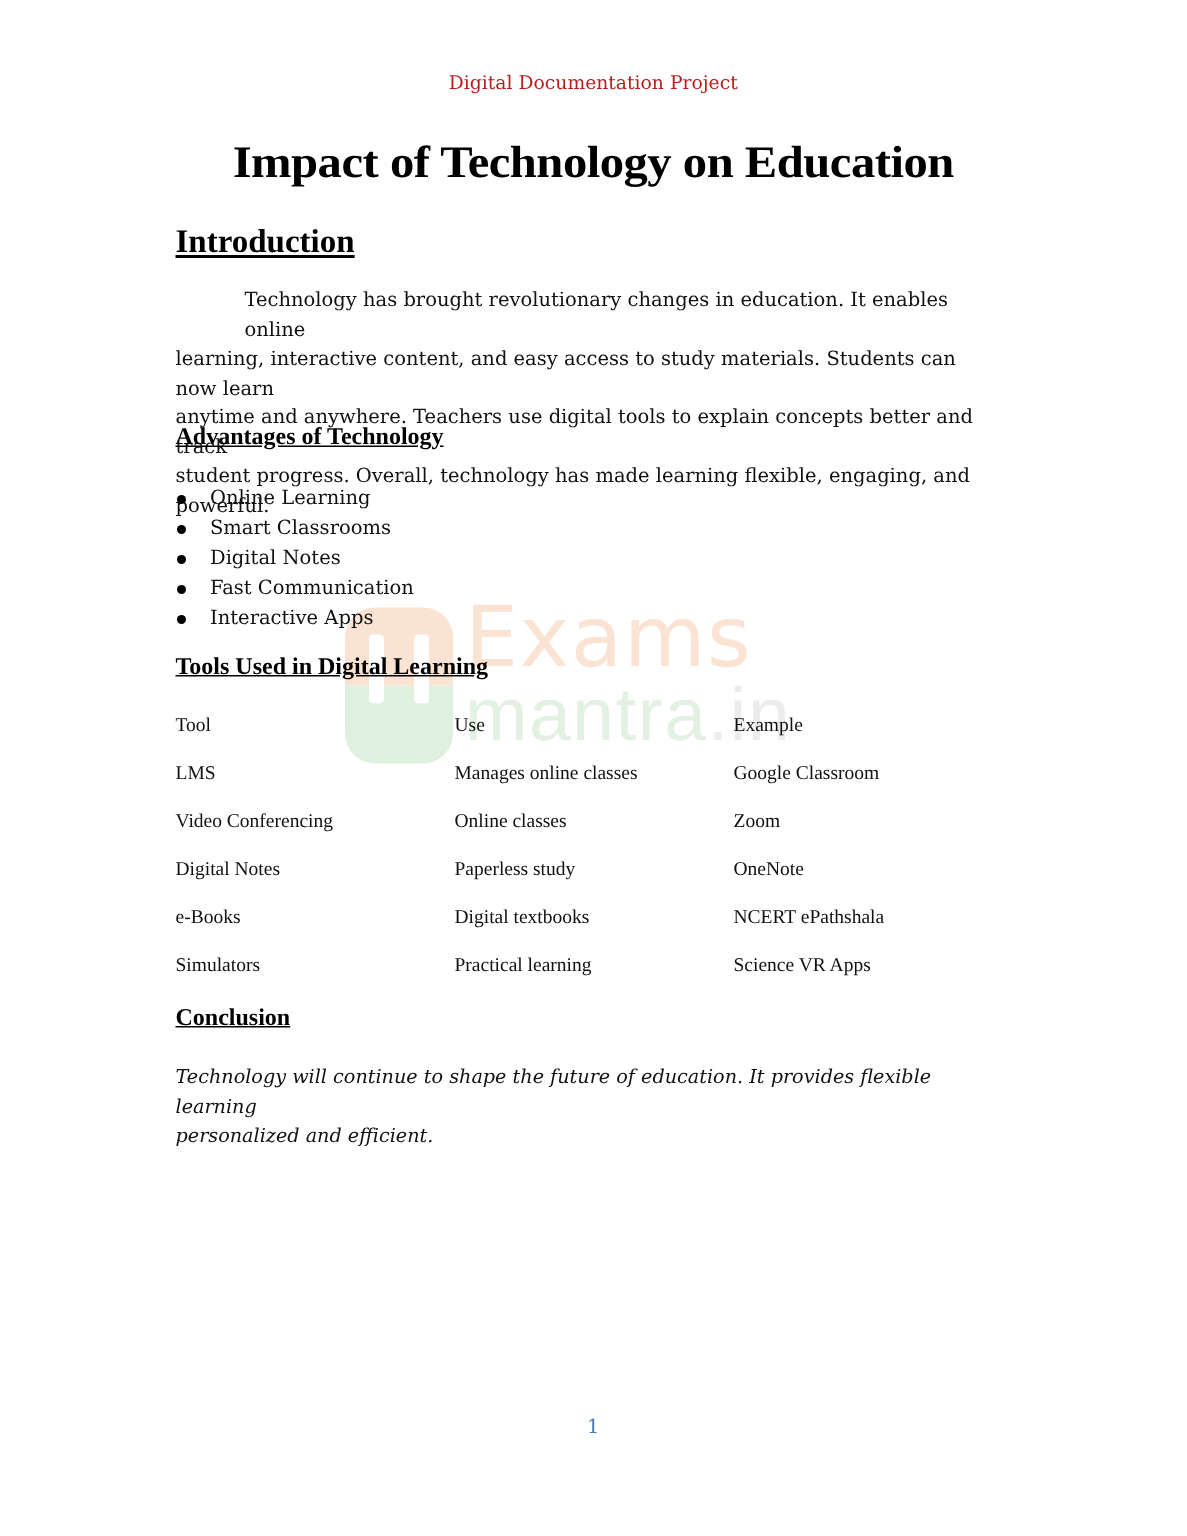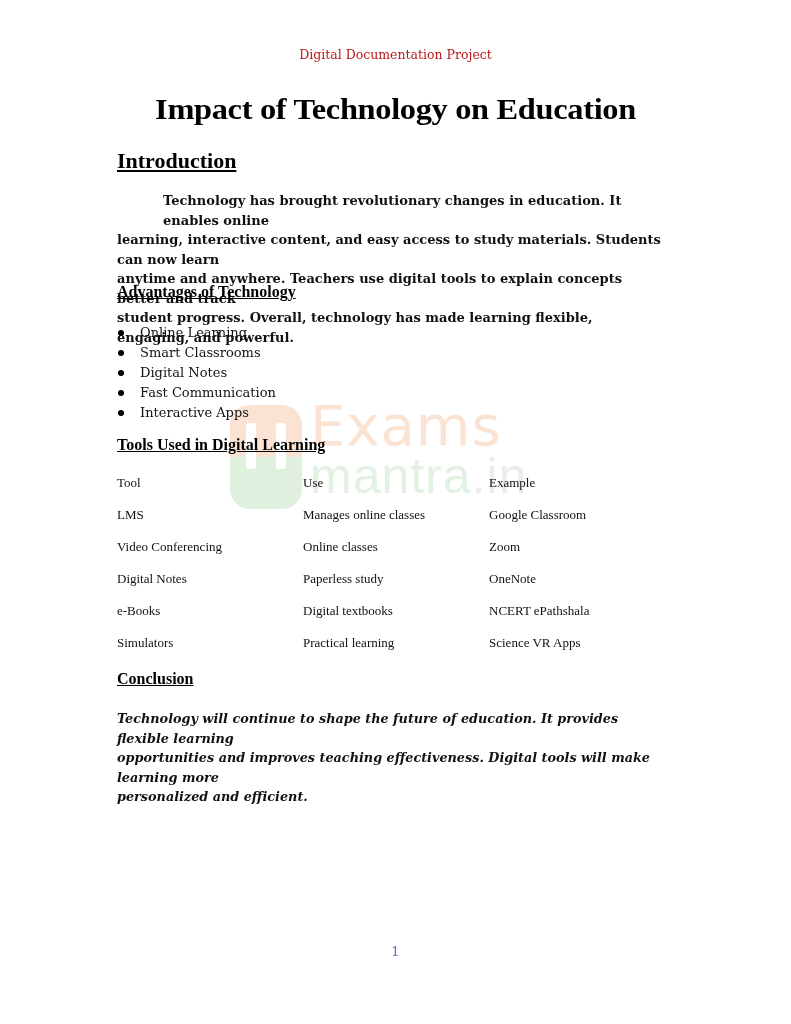--- a/index.html
+++ b/index.html
@@ -20,21 +20,21 @@
   .h2 {
     position: absolute; left: 117px; font-weight: bold; color: #000;
     font-family: "Liberation Serif", "DejaVu Serif", serif;
     text-decoration: underline;
   }
   .h2.big { font-size: 22px; }
   .h2.mid { font-size: 16px; }
   .para {
     position: absolute; left: 117px; width: 545px; font-size: 13px; line-height: 19.5px; color: #111;
   }
-  .para p { margin: 0; font-weight: bold; }
+  .para p { margin: 0; }
   .intro .line1 { padding-left: 46px; }
   .bullets { position: absolute; left: 117px; top: 323px; list-style: none; margin: 0; padding: 0; font-size: 13px; }
   .bullets li { height: 20px; line-height: 20px; display: flex; align-items: center; }
   .bullets .dot { width: 6px; height: 6px; border-radius: 50%; background: #000; display: inline-block; margin-left: 1px; margin-right: 16px; }
   .table { position: absolute; left: 117px; top: 475px; font-size: 13px; }
   .row { position: absolute; left: 0; height: 20px; width: 560px; }
   .cell { position: absolute; top: 0; white-space: nowrap; font-family: Liberation Serif, serif; }
   .c0 { left: 0; } .c1 { left: 186px; } .c2 { left: 372px; }
   .conclusion-text { font-style: italic; font-size: 12.8px; }
   .pagenum {
@@ -134,19 +134,18 @@
       <div class="row" style="top:160px">
         <span class="cell c0">Simulators</span>
         <span class="cell c1">Practical learning</span>
         <span class="cell c2">Science VR Apps</span>
       </div>
     </div>
 
     <div class="h2 mid" style="top:670px">Conclusion</div>
     <div class="para conclusion-text" style="top:709px">
       <p>Technology will continue to shape the future of education. It provides flexible learning</p>
-      <p>opportunities and improves teaching effectiveness. Digital tools will make learning more</p>
       <p>personalized and efficient.</p>
     </div>
 
     <div class="pagenum">1</div>
   </div>
 </div>
 
 </body></html>

